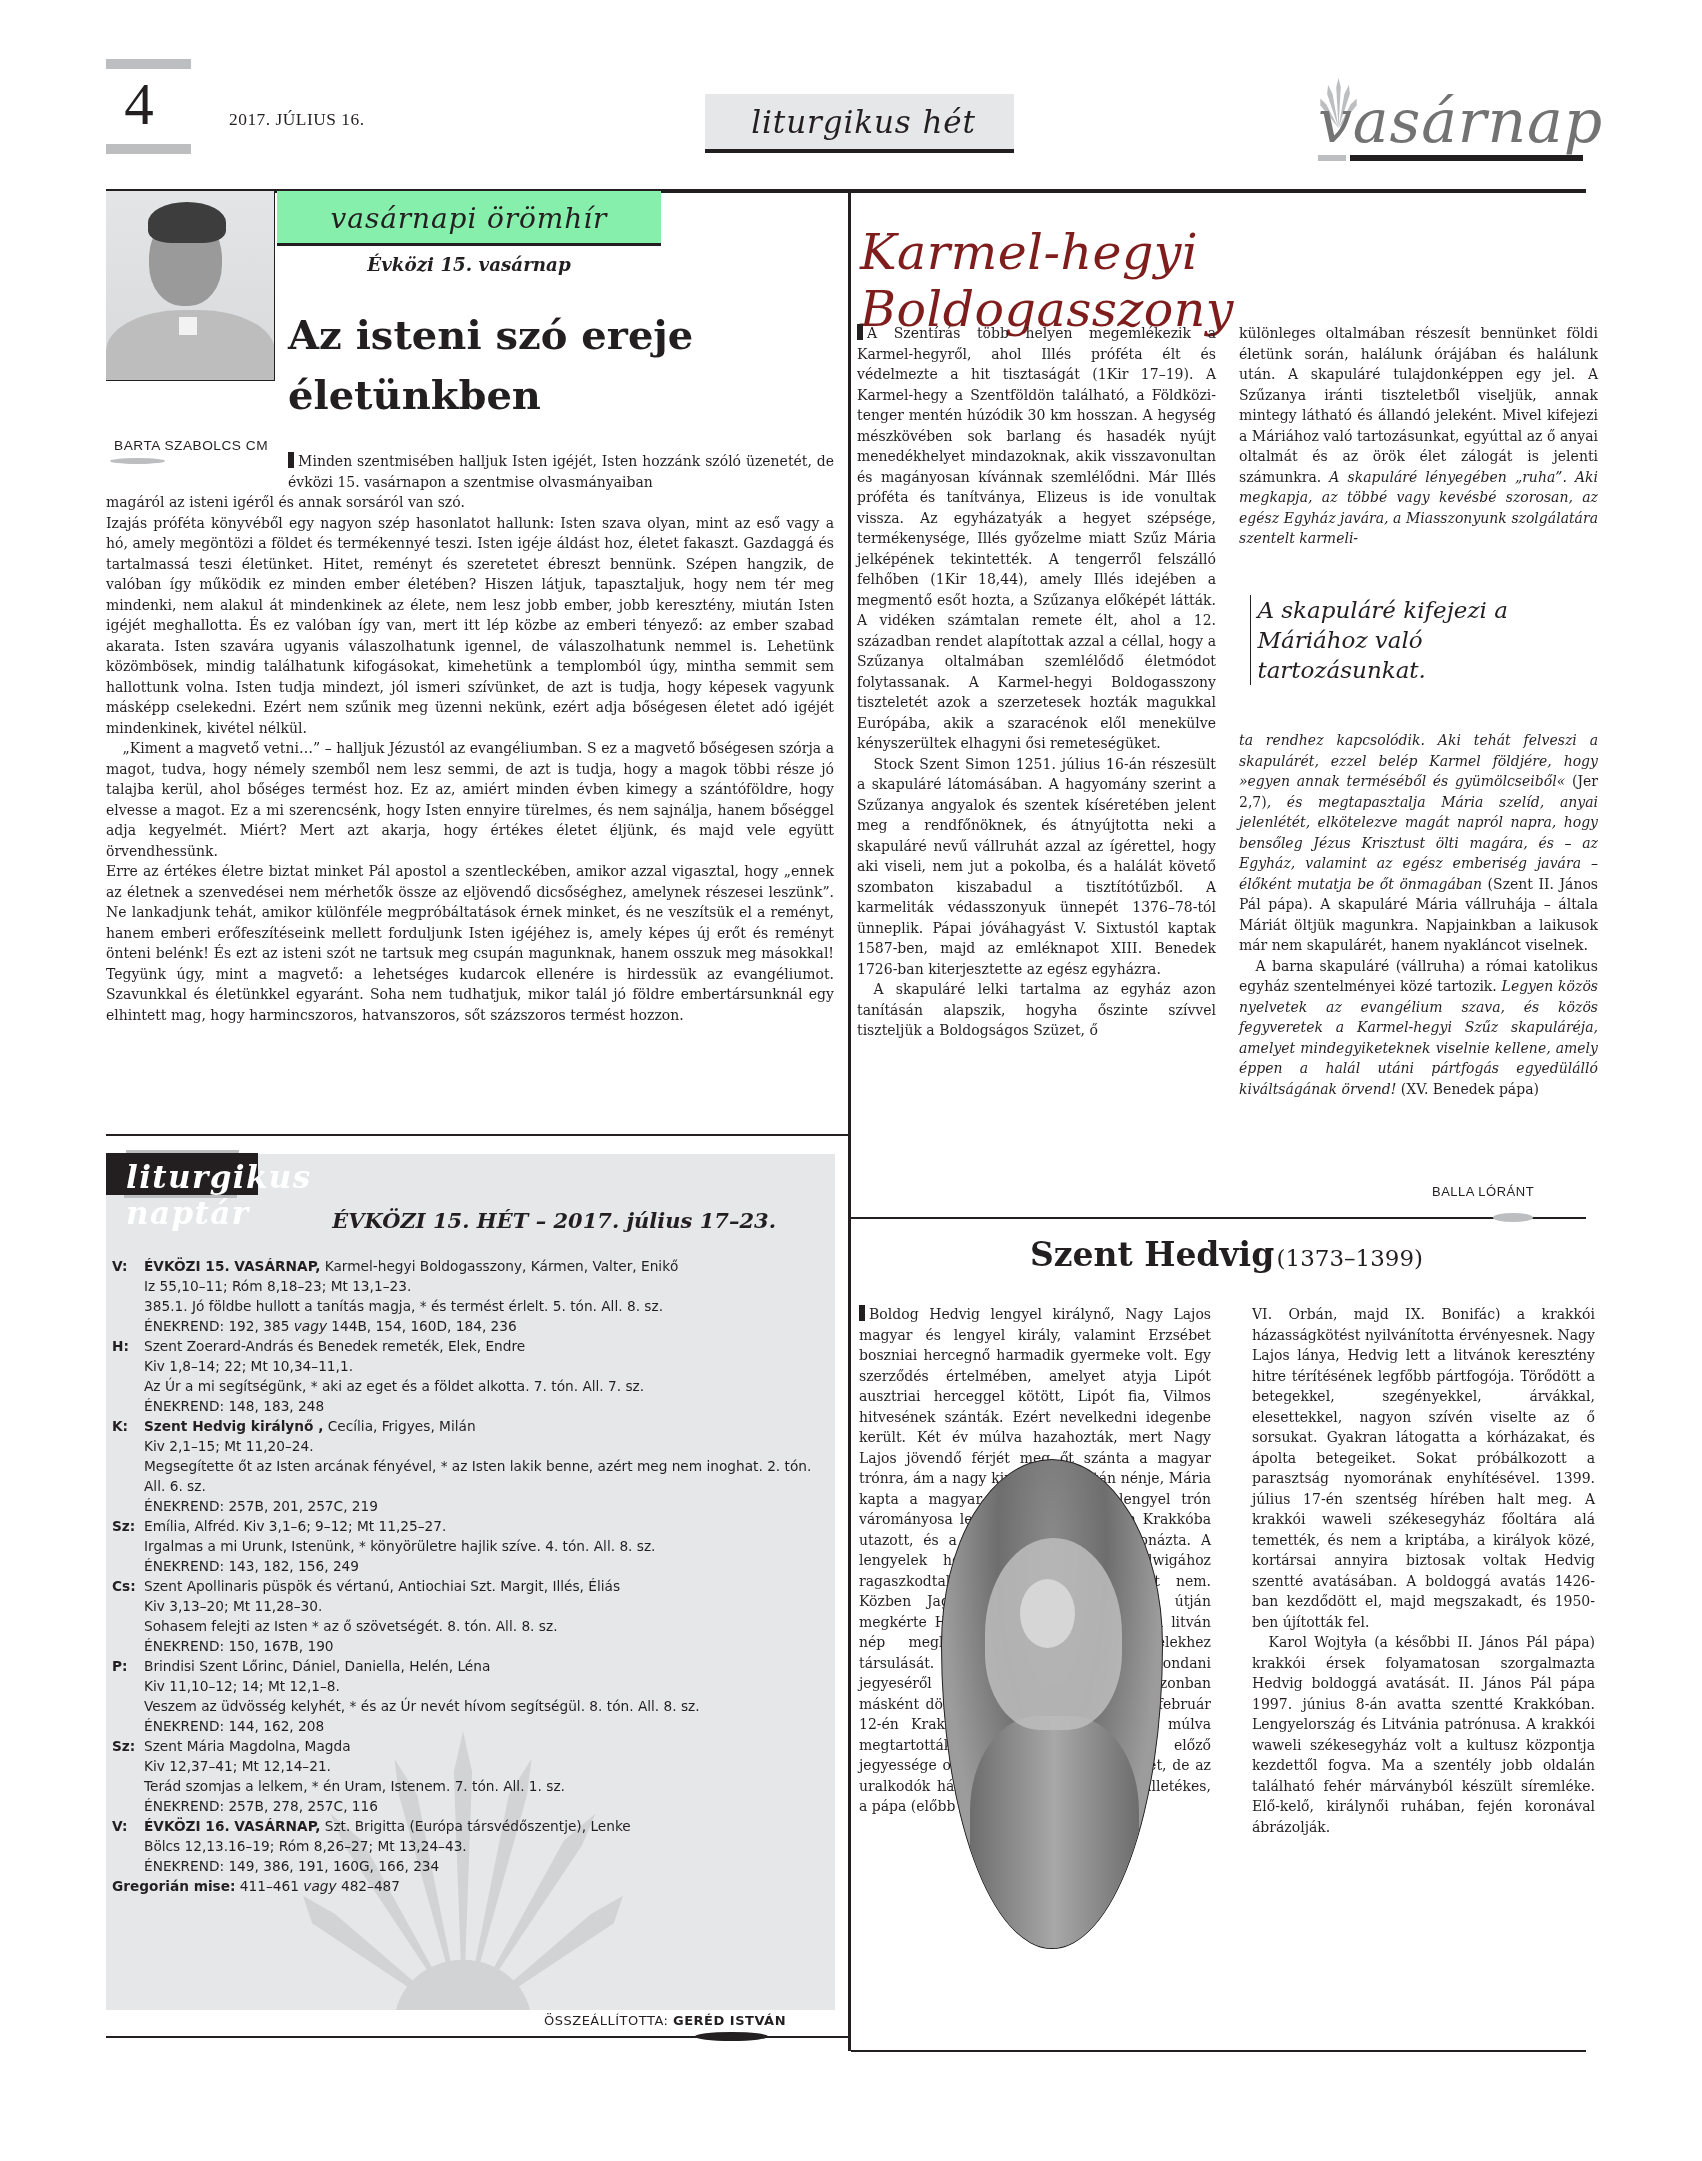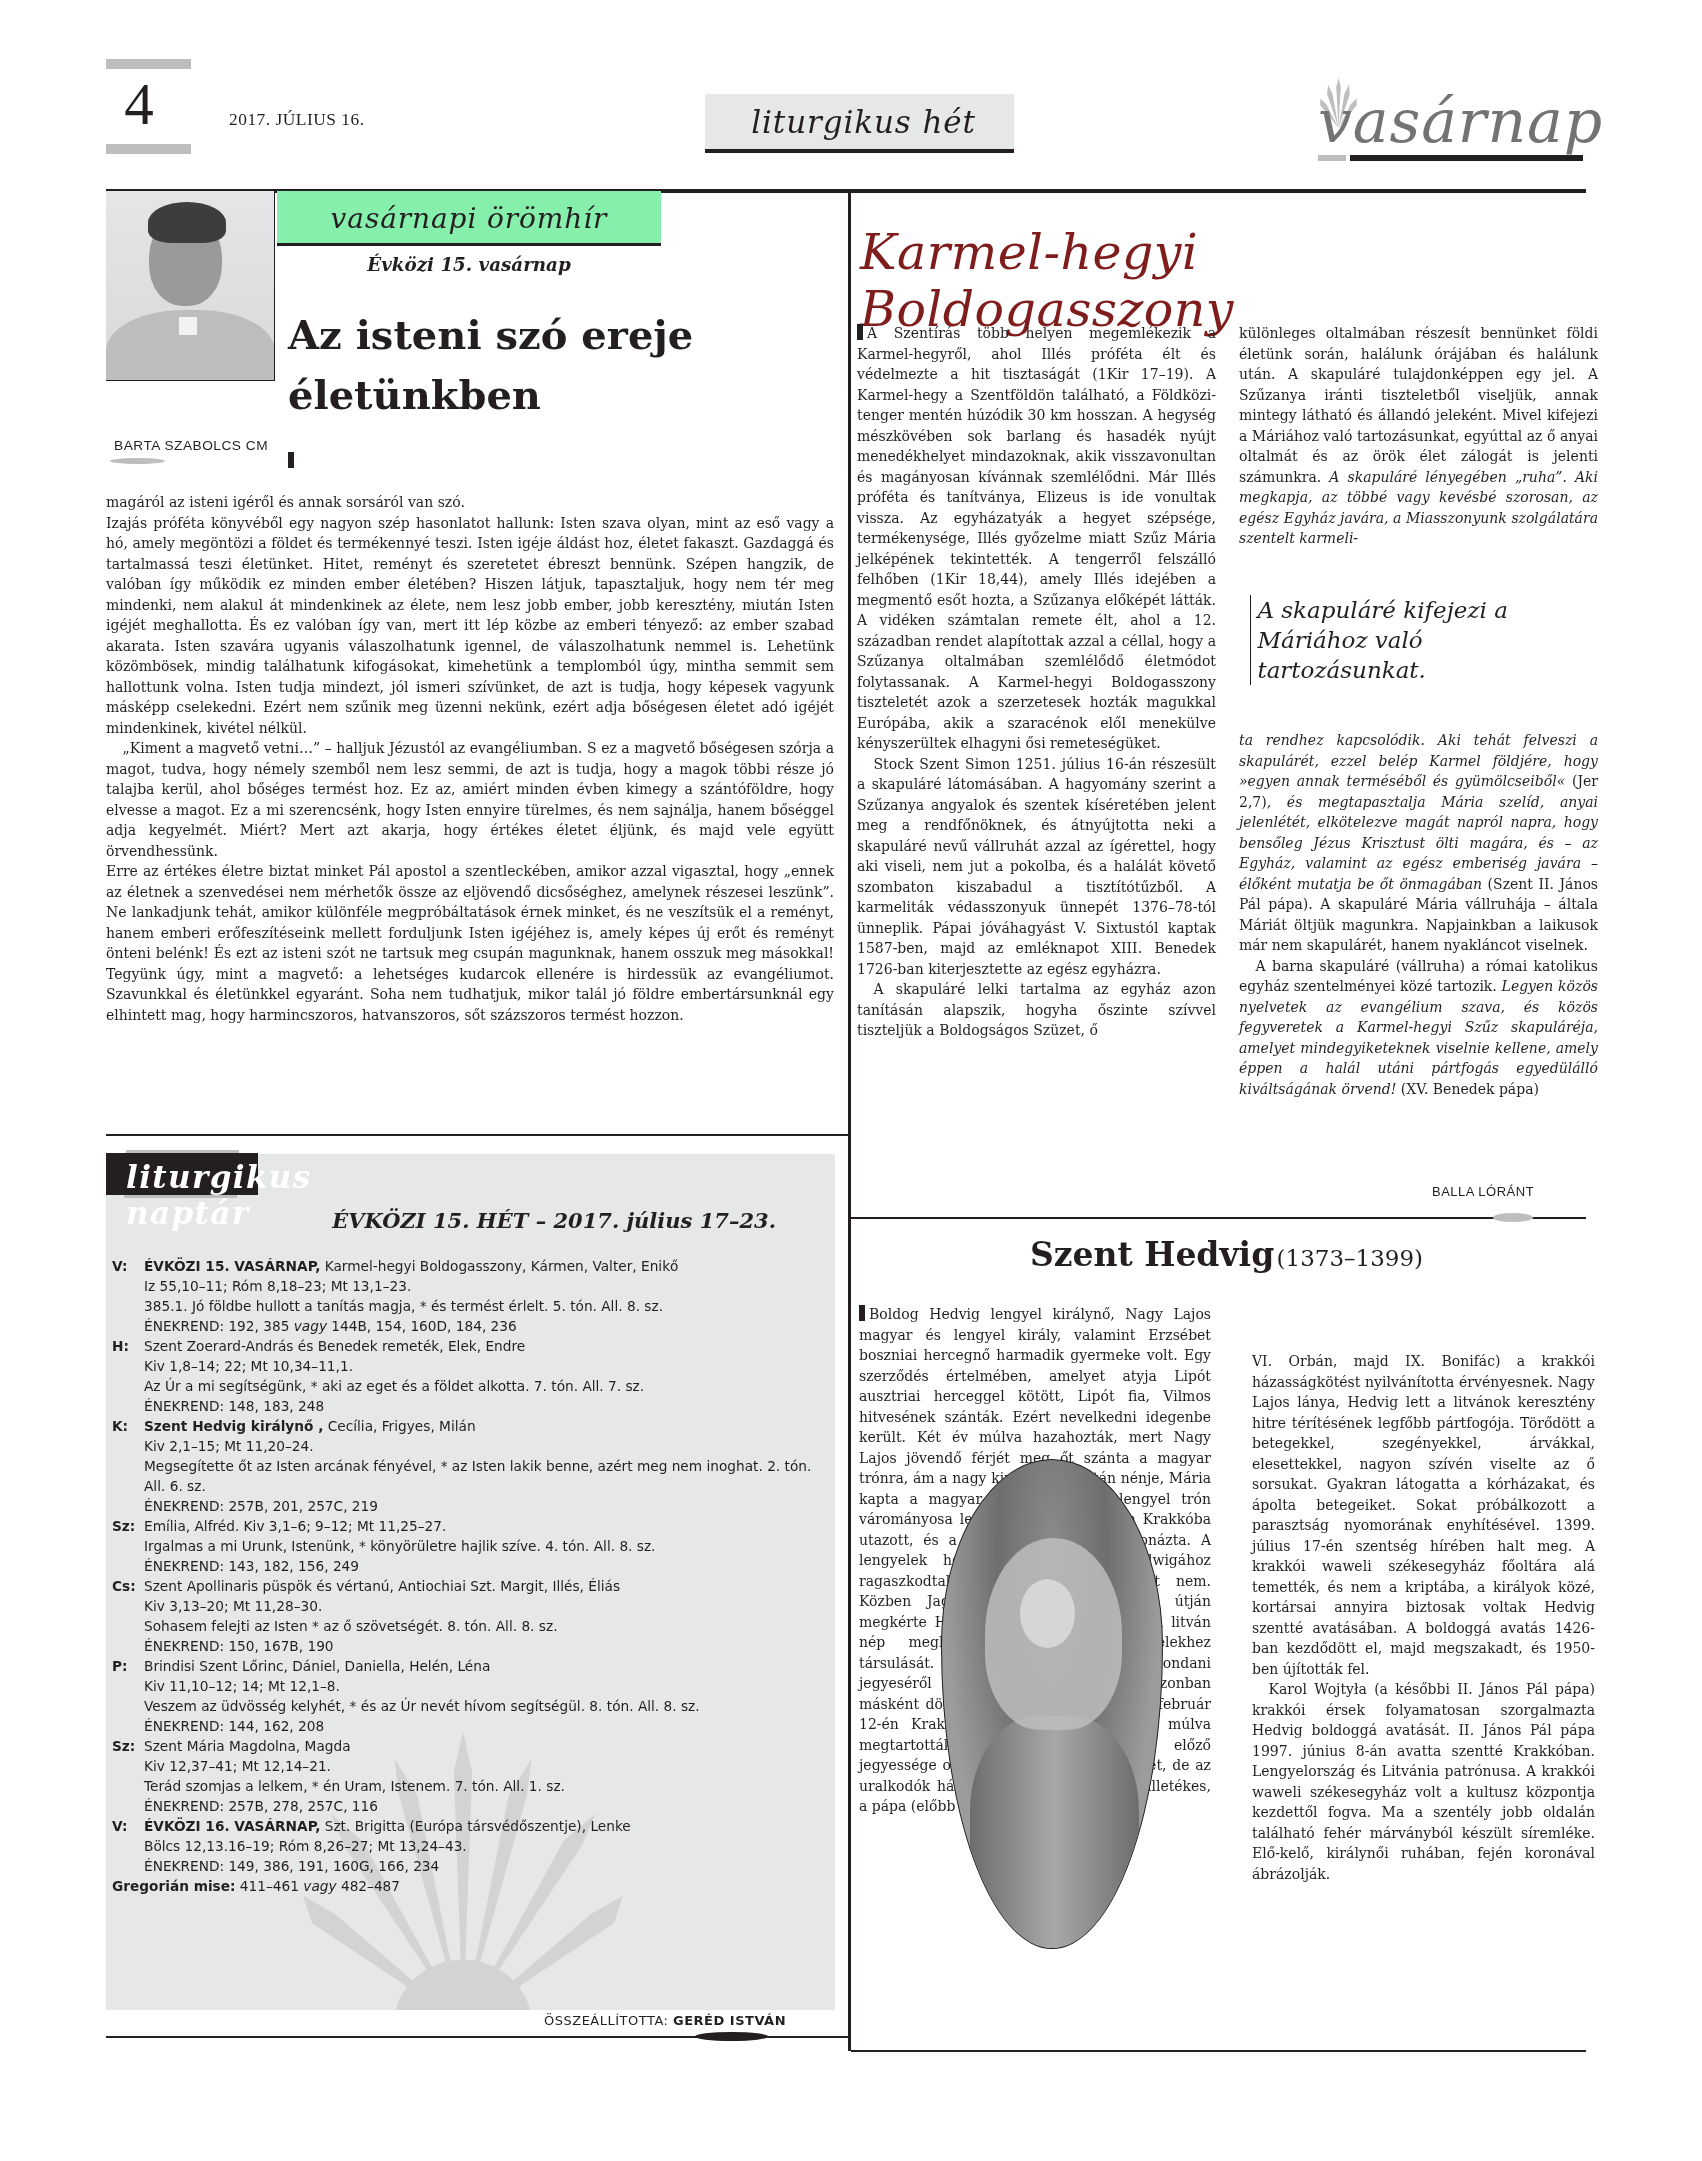--- a/index.html
+++ b/index.html
@@ -81,21 +81,21 @@
   .pull-quote { left: 1250px; top: 595px; width: 284px; border-left: 1.4px solid #231f20; padding-left: 6.4px; font-style: italic; font-size: 23px; line-height: 30px; color: #231f20; }
   .balla-signature { left: 1432px; top: 1184px; font-family: "Liberation Sans", sans-serif; font-size: 13px; letter-spacing: 0.5px; }
   .karmel-rule { left: 851px; top: 1217px; width: 735px; height: 1.8px; background: #231f20; }
   .karmel-oval { left: 1493px; top: 1213px; width: 40px; height: 9.2px; border-radius: 50%; background: #bcbec0; }
 
   
   .hedvig-title { left: 851px; top: 1235px; width: 735px; text-align: center; }
   .hedvig-title .name { font-weight: bold; font-size: 33px; margin-left: 16px; }
   .hedvig-title .years { font-size: 23px; }
   .hedvig-col1 { left: 859px; top: 1304px; width: 352px; }
-  .hedvig-col2 { left: 1252px; top: 1304px; width: 343px; margin-top: 47px; }
+  .hedvig-col2 { left: 1252px; top: 1304px; width: 343px; }
   .hedvig-image { left: 941px; top: 1459px; width: 222px; height: 490px; border: 1.4px solid #231f20; border-radius: 50% 50% 50% 50% / 38% 38% 62% 62%; background:
       radial-gradient(ellipse at 50% 18%, #8a8a8a 0%, #6e6e6e 35%, #9c9c9c 70%),
       #8c8c8c; overflow: hidden; }
   .hedvig-image .veil { position: absolute; left: 43px; top: 78px; width: 137px; height: 192px; border-radius: 50% 50% 40% 40%; background: #bdbdbd; opacity: .85; }
   .hedvig-image .face { position: absolute; left: 78px; top: 119px; width: 55px; height: 69px; border-radius: 50%; background: #d6d6d6; }
   .hedvig-image .robe { position: absolute; left: 27.5px; top: 256px; width: 169px; height: 238px; background: linear-gradient(90deg,#6d6d6d,#a8a8a8,#6d6d6d); border-radius: 40% 40% 0 0; }
   .right-bottom-rule { left: 851px; top: 2050px; width: 735px; height: 1.8px; background: #231f20; }
 </style>
 </head>
 <body>
@@ -137,21 +137,21 @@
 
 <div class="abs column-tab">
   <span>vasárnapi örömhír</span>
 </div>
 <div class="abs sunday-label">Évközi 15. vasárnap</div>
 <div class="abs article-title">
   <div>Az isteni szó ereje</div>
   <div>életünkben</div>
 </div>
 <div class="abs body-text article-lead">
-  <p><span class="lead-mark"></span></p>
+  <p><span class="lead-mark"></span><span>Minden szentmisében halljuk Isten igéjét, Isten hozzánk szóló üzenetét, de évközi 15. vasárnapon a szentmise olvasmányaiban</span></p>
 </div>
 <div class="abs body-text article-body">
   <p>magáról az isteni igéről és annak sorsáról van szó.</p>
   <p>Izajás próféta könyvéből egy nagyon szép hasonlatot hallunk: Isten szava olyan, mint az eső vagy a hó, amely megöntözi a földet és termékennyé teszi. Isten igéje áldást hoz, életet fakaszt. Gazdaggá és tartalmassá teszi életünket. Hitet, reményt és szeretetet ébreszt bennünk.  Szépen hangzik, de valóban így működik ez minden ember életében? Hiszen látjuk, tapasztaljuk, hogy nem tér meg mindenki, nem alakul át mindenkinek az élete, nem lesz jobb ember, jobb keresztény, miután Isten igéjét meghallotta. És ez valóban így van, mert itt lép közbe az emberi tényező: az ember szabad akarata. Isten szavára ugyanis válaszolhatunk igennel, de válaszolhatunk nemmel is. Lehetünk közömbösek, mindig találhatunk kifogásokat, kimehetünk a templomból úgy, mintha semmit sem hallottunk volna. Isten tudja mindezt, jól ismeri szívünket, de azt is tudja, hogy képesek vagyunk másképp cselekedni. Ezért nem szűnik meg üzenni nekünk, ezért adja bőségesen életet adó igéjét mindenkinek, kivétel nélkül.</p>
   <p class="indent">„Kiment a magvető vetni…” – halljuk Jézustól az evangéliumban. S ez a magvető bőségesen szórja a magot, tudva, hogy némely szemből nem lesz semmi, de azt is tudja, hogy a magok többi része jó talajba kerül, ahol bőséges termést hoz. Ez az, amiért minden évben kimegy a szántóföldre, hogy elvesse a magot. Ez a mi szerencsénk, hogy Isten ennyire türelmes, és nem sajnálja, hanem bőséggel adja kegyelmét. Miért? Mert azt akarja, hogy értékes életet éljünk, és majd vele együtt örvendhessünk.</p>
   <p>Erre az értékes életre biztat minket Pál apostol a szentleckében, amikor azzal vigasztal, hogy „ennek az életnek a szenvedései nem mérhetők össze az eljövendő dicsőséghez, amelynek részesei leszünk”.  Ne lankadjunk tehát, amikor különféle megpróbáltatások érnek minket, és ne veszítsük el a reményt, hanem emberi erőfeszítéseink mellett forduljunk Isten igéjéhez is, amely képes új erőt és reményt önteni belénk! És ezt az isteni szót ne tartsuk meg csupán magunknak, hanem osszuk meg másokkal! Tegyünk úgy, mint a magvető: a lehetséges kudarcok ellenére is hirdessük az evangéliumot. Szavunkkal és életünkkel egyaránt. Soha nem tudhatjuk, mikor talál jó földre embertársunknál egy elhintett mag, hogy harmincszoros, hatvanszoros, sőt százszoros termést hozzon.</p>
 </div>
 <div class="abs left-bottom-rule"></div>
 
 <div class="abs naptar-box">

